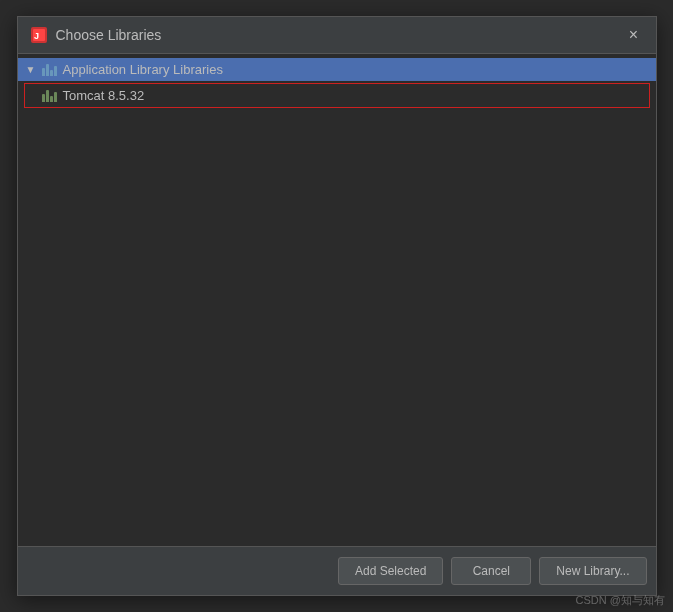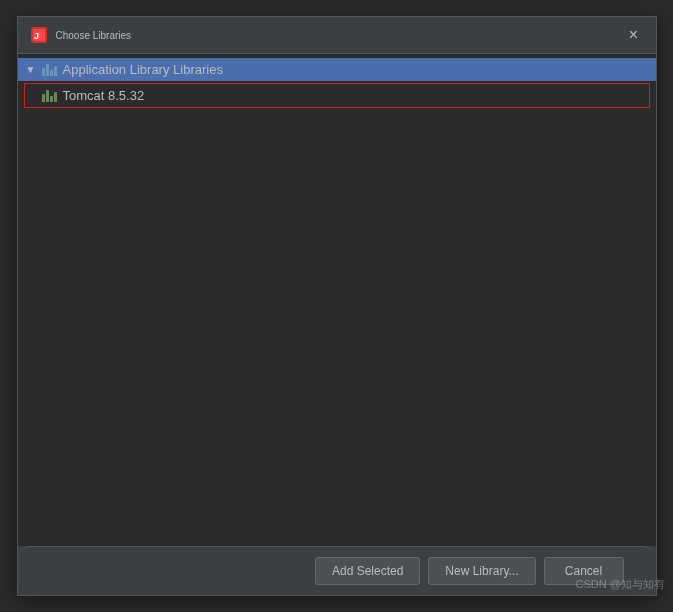--- a/index.html
+++ b/index.html
@@ -48,21 +48,21 @@
       justify-content: center;
     }
 
     .title-icon svg {
       width: 16px;
       height: 16px;
     }
 
     .title-text {
       color: #bbbbbb;
-      font-size: 10px;
+      font-size: 14px;
       flex: 1;
     }
 
     .close-btn {
       color: #bbbbbb;
       cursor: pointer;
       font-size: 16px;
       width: 20px;
       height: 20px;
       display: flex;
@@ -130,43 +130,42 @@
       cursor: pointer;
       user-select: none;
       border: 1px solid #cc2020;
       margin: 2px 6px;
     }
 
     .footer {
       display: flex;
       align-items: center;
       justify-content: flex-end;
-      padding: 10px 32px;
+      padding: 10px 9px;
       gap: 8px;
       border-top: 1px solid #555;
       background: #3c3f41;
       flex-shrink: 0;
-      border-radius: 13px;
     }
 
     .btn {
       padding: 6px 16px;
       border-radius: 3px;
       border: 1px solid #666;
       background: #4c5052;
       color: #bbbbbb;
       cursor: pointer;
       font-size: 12px;
       min-width: 80px;
       text-align: center;
     }
 
     .watermark {
       position: absolute;
-      bottom: 20px;
+      bottom: 4px;
       right: 8px;
       color: rgba(255,255,255,0.3);
       font-size: 11px;
     }
   </style>
 </head>
 <body>
 
 <div class="dialog">
 
@@ -203,19 +202,19 @@
           <span></span>
           <span></span>
       </span>
       <span>Tomcat 8.5.32</span>
     </div>
 
   </div>
 
   <div class="footer">
     <button class="btn">Add Selected</button>
+    <button class="btn">Cancel</button>
     <button class="btn">New Library...</button>
-    <button class="btn">Cancel</button>
   </div>
 
 </div>
 
 <div class="watermark">CSDN @知与知有</div>
 
 </body></html>

